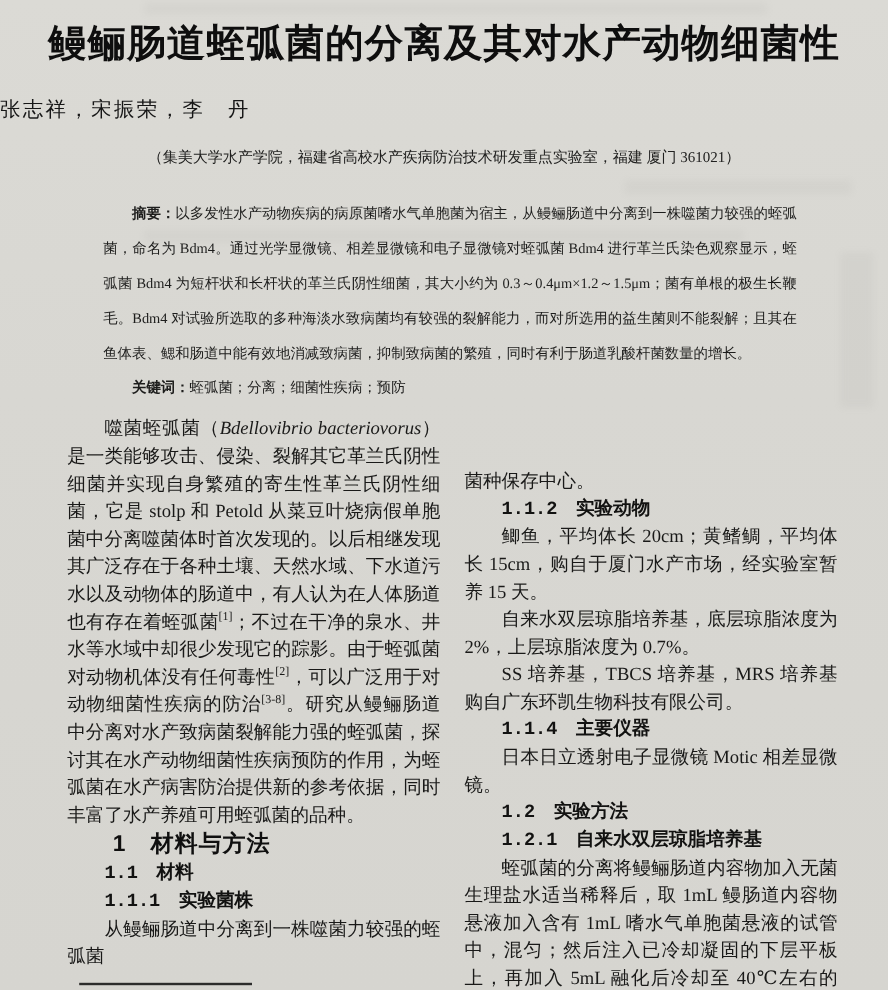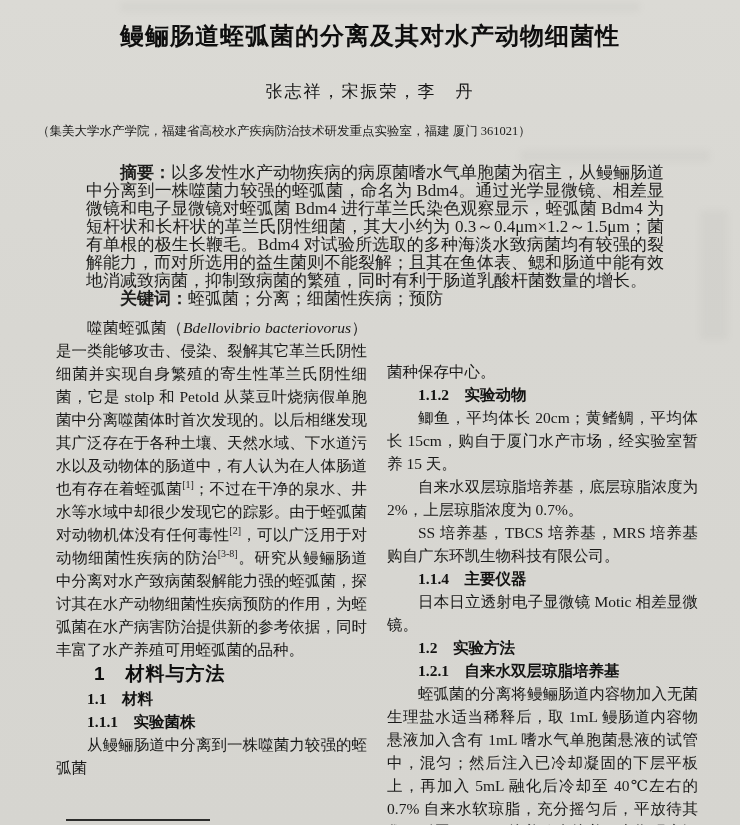--- a/index.html
+++ b/index.html
@@ -29,45 +29,44 @@
   }
   .bleed.b1{left:120px;top:2px;width:520px;height:10px;}
   .bleed.b2{left:520px;top:150px;width:190px;height:12px;}
   .bleed.b3{left:700px;top:210px;width:28px;height:130px;}
   .bleed.b4{left:120px;top:192px;width:500px;height:9px;}
 
   .title{
     text-align:center;
     font-family:"Liberation Sans","DejaVu Sans",sans-serif;
     font-weight:700;
-    font-size:24px;
+    font-size:32px;
     line-height:40px;
     color:#0e0e0e;
     letter-spacing:1px;
   }
   .authors{
-    text-align:center;
+    text-align:left;
     margin-top:24px;
     font-size:17px;
     line-height:24px;
     color:#161616;
     letter-spacing:2px;
   }
   .affiliation{
-    text-align:left;
+    text-align:center;
     margin-top:18px;
     font-size:12.5px;
     line-height:18px;
     color:#20201f;
-    margin-left:37px;
   }
   .abstract{
     margin:24px 76px 0 86px;
-    font-size:17px;
-    line-height:18px;
+    font-size:12px;
+    line-height:29px;
     text-align:justify;
     color:#1d1d1c;
   }
   .abstract p{margin:0;text-indent:2em;}
   .abstract .lbl{font-weight:700;font-family:"Liberation Sans","DejaVu Sans",sans-serif;}
   .keywords{margin-top:0;}
 
   .columns{
     display:flex;
     gap:20px;
@@ -88,21 +87,21 @@
     font-family:"Liberation Sans","DejaVu Sans",sans-serif;
     font-weight:700;
     font-size:19px;
     line-height:26px;
     margin:9px 0 5px;
     text-indent:0;
     color:#0f0f0f;
     letter-spacing:1px;
   }
   .h2,.h3{
-    font-family:Liberation Serif, serif;
+    font-family:Liberation Mono, monospace;
     font-weight:700;
     font-size:15.5px;
     line-height:23px;
     margin:0;
     text-indent:0;
     color:#121211;
   }
   .footnote-rule{
     position:absolute;
     left:66px;

